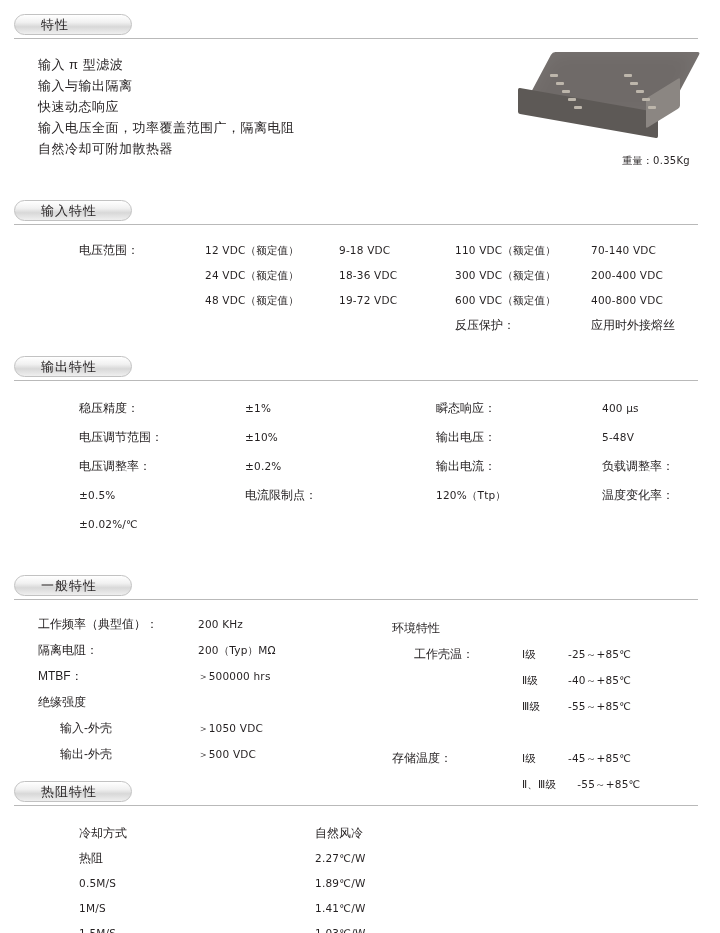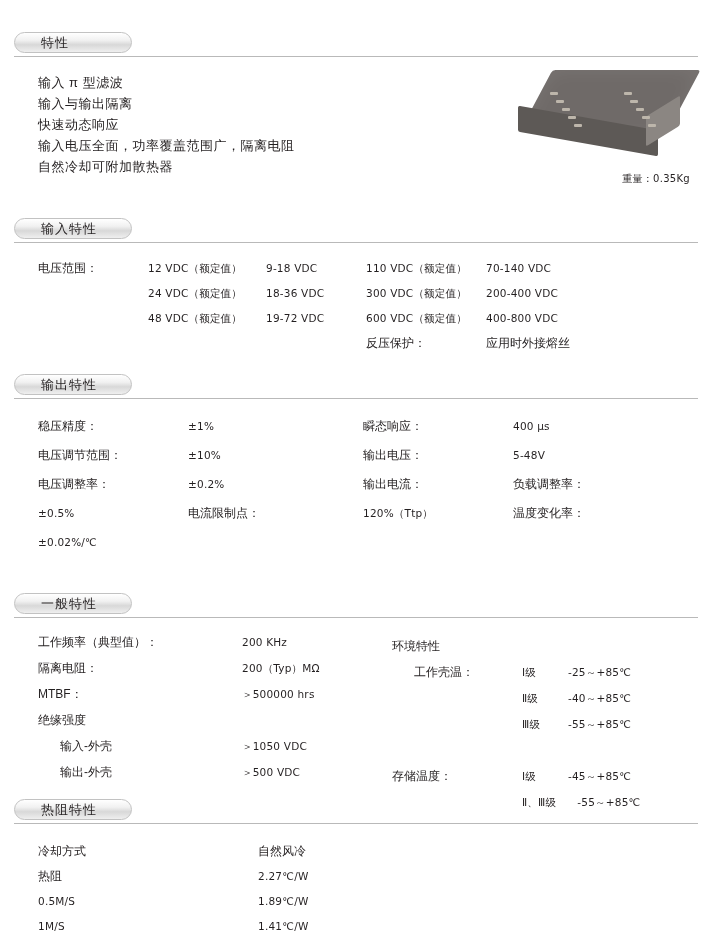--- a/index.html
+++ b/index.html
@@ -131,21 +131,22 @@
     font-size: 10px;
     color: #231f20;
     margin-top: 6px;
     letter-spacing: 0.3px;
     font-family: "DejaVu Sans", sans-serif;
   }
 
   
   .grid {
     display: grid;
-    column-gap: 0;
+    column-gap: 16px;
+    margin-left: 41px;
   }
   .cell {
     font-size: 11.5px;
     line-height: 26px;
     color: #231f20;
     white-space: nowrap;
   }
   .mono {
     font-family: "DejaVu Sans", sans-serif;
     font-size: 10.5px;
@@ -177,21 +178,20 @@
   .gen-right {
     position: absolute;
     left: 392px;
     top: 14px;
     width: 310px;
   }
   .gen-row {
     display: grid;
     grid-template-columns: 160px 1fr;
     line-height: 26px;
-    gap: 44px;
   }
   .gen-row .cell { line-height: 26px; }
   .indent { padding-left: 22px; }
 
   .env-title {
     font-size: 12px;
     line-height: 26px;
   }
   .env-row {
     display: grid;
@@ -208,21 +208,21 @@
   .th-grid {
     grid-template-columns: 220px 1fr;
   }
   .th-grid .cell { line-height: 25px; }
 </style>
 </head>
 <body>
 
 <div class="page">
 
-  <div class="section" style="margin-top:32px;">
+  <div class="section" style="margin-top:14px;">
     <div class="sec-head">
       <div class="sec-pill">特性</div>
       <div class="sec-rule"></div>
     </div>
     <div class="sec-body" style="padding-top:14px;height:140px;">
       <ul class="feat-list">
         <li>输入 π 型滤波</li>
         <li>输入与输出隔离</li>
         <li>快速动态响应</li>
         <li>输入电压全面，功率覆盖范围广，隔离电阻</li>

